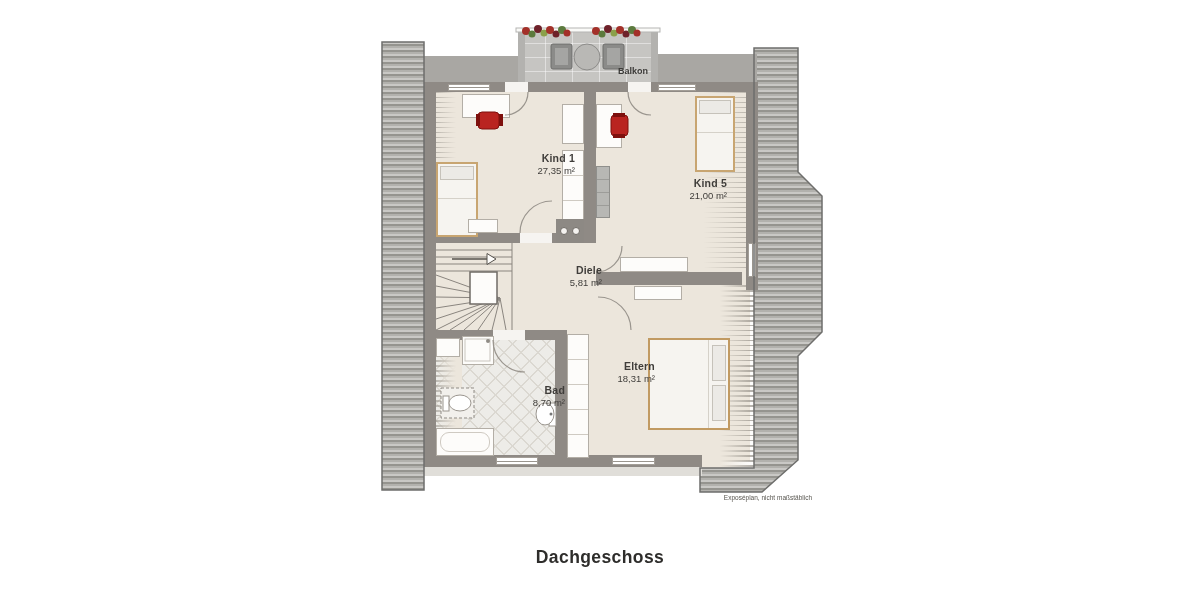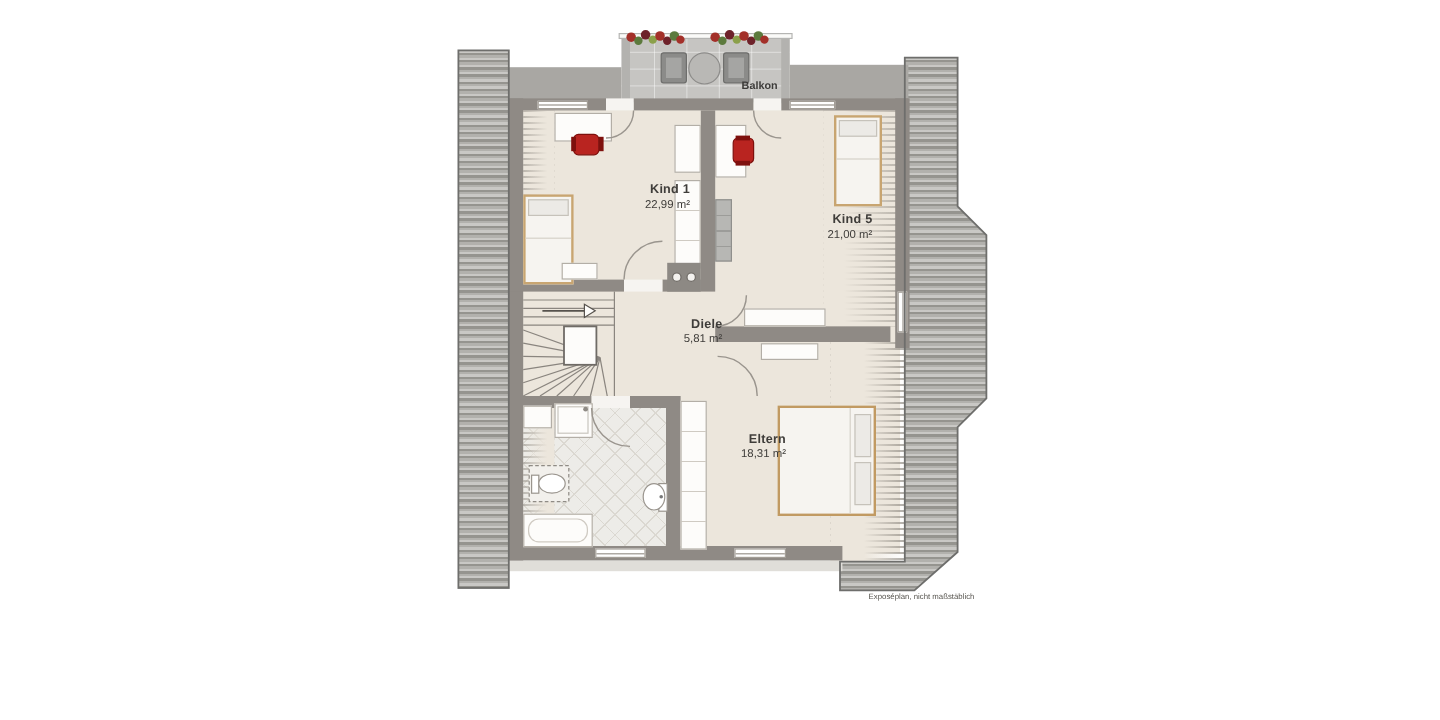--- a/index.html
+++ b/index.html
@@ -236,29 +236,34 @@
     <g>
       <rect x="465" y="339" width="25" height="22" fill="none" stroke="#c9c5be"></rect>
       <circle cx="488" cy="341" r="2" fill="#8f8b85"></circle>
     </g>
   </svg>
 
   <div class="balc-label" style="left:528px;top:66px;width:120px">Balkon</div>
 
   <div class="room-label" style="left:445px;top:152px">
     <span class="nm">Kind 1</span>
-    <span class="ar">22,99 m²</span>
+    <span class="ar">27,35 m²</span>
   </div>
   <div class="room-label" style="left:597px;top:177px">
     <span class="nm">Kind 5</span>
     <span class="ar">21,00 m²</span>
   </div>
   <div class="room-label" style="left:472px;top:264px">
     <span class="nm">Diele</span>
     <span class="ar">5,81 m²</span>
   </div>
   <div class="room-label" style="left:525px;top:360px">
     <span class="nm">Eltern</span>
     <span class="ar">18,31 m²</span>
   </div>
+  <div class="room-label" style="left:435px;top:384px">
+    <span class="nm">Bad</span>
+    <span class="ar">8,70 m²</span>
+  </div>
 
   <div class="disclaimer">Exposéplan, nicht maßstäblich</div>
+  <div class="title">Dachgeschoss</div>
 </div>
 
 </body></html>

